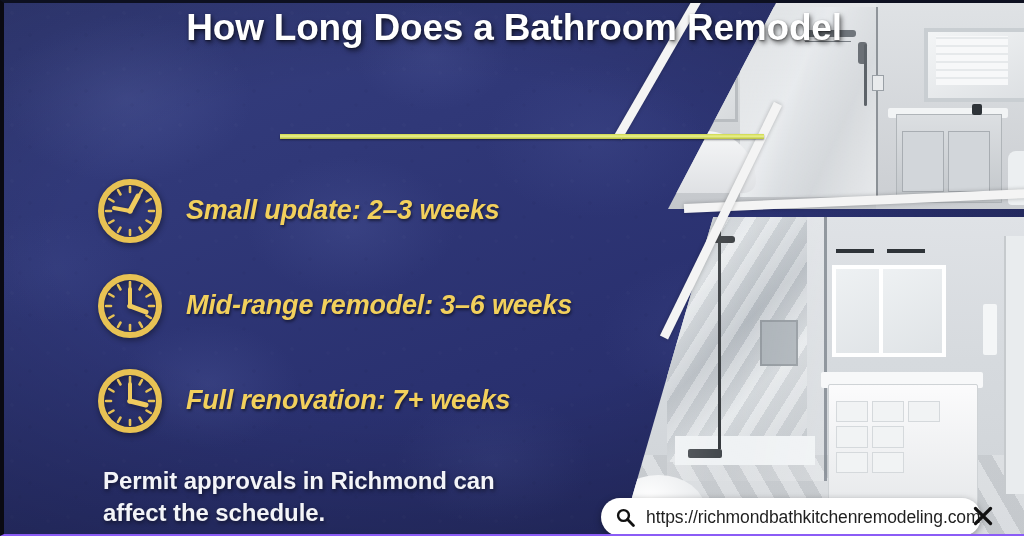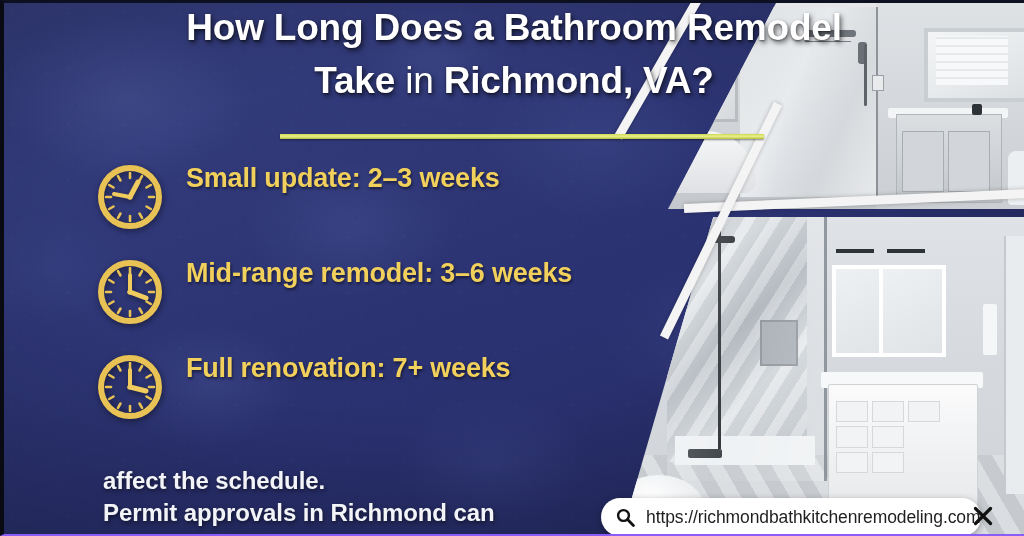--- a/index.html
+++ b/index.html
@@ -89,21 +89,23 @@
 
   
   .bullets {
     position: absolute;
     left: 92px;
     top: 160px;
     z-index: 6;
   }
   .bullet-row {
     display: flex;
+    align-items: center;
     height: 95px;
+    font-style: italic;
   }
   .clock {
     width: 68px;
     height: 68px;
     flex: 0 0 68px;
     position: relative;
     filter: drop-shadow(1px 2px 3px rgba(0,0,0,0.45));
   }
   .clock svg { display: block; width: 68px; height: 68px; }
   .bullet-text {
@@ -353,21 +355,20 @@
       </div>
     </div>
 
   </div>
   <div class="slash slash-left-top"></div>
   <div class="slash slash-mid"></div>
   <div class="slash slash-left-bot"></div>
 
   <div class="headline">
     <span class="l1">How Long Does a Bathroom Remodel</span>
-    <span class="l2"><span>Take</span><span class="lite"> <span>in</span> </span><span>Richmond, VA?</span></span>
   </div>
 
   <div class="divider"></div>
 
   <div class="bullets">
 
     <div class="bullet-row">
       <span class="clock">
         <svg viewBox="0 0 68 68">
           <circle cx="34" cy="34" r="29" fill="none" stroke="#e8c254" stroke-width="6"></circle>
@@ -441,22 +442,22 @@
           <line x1="34" y1="34" x2="50" y2="38" stroke="#f0cb5e" stroke-width="5" stroke-linecap="round"></line>
           <circle cx="34" cy="34" r="2.6" fill="#f0cb5e"></circle>
         </svg>
       </span>
       <span class="bullet-text">Full renovation: 7+ weeks</span>
     </div>
 
   </div>
 
   <div class="footnote">
+    <div>Permit approvals in Richmond can</div>
     <div>affect the schedule.</div>
-    <div>Permit approvals in Richmond can</div>
   </div>
 
   <div class="url-pill">
     <span class="url-search-icon">
       <svg viewBox="0 0 20 20" width="20" height="20">
         <circle cx="8.5" cy="8.5" r="5.4" fill="none" stroke="#111" stroke-width="2.4"></circle>
         <line x1="12.6" y1="12.6" x2="18.4" y2="18.4" stroke="#111" stroke-width="2.8" stroke-linecap="round"></line>
       </svg>
     </span>
     <span class="url-text">https://richmondbathkitchenremodeling.com</span>

